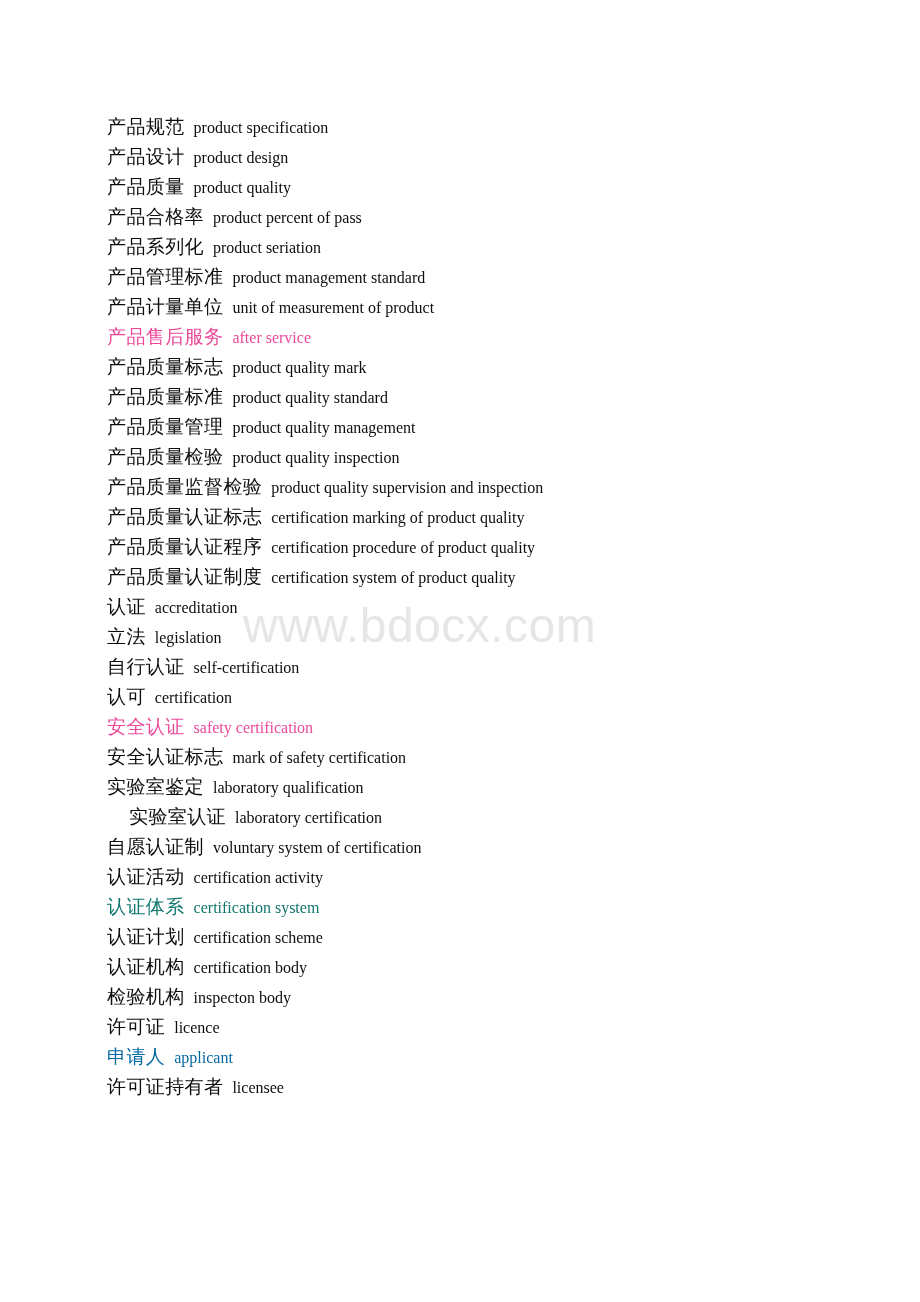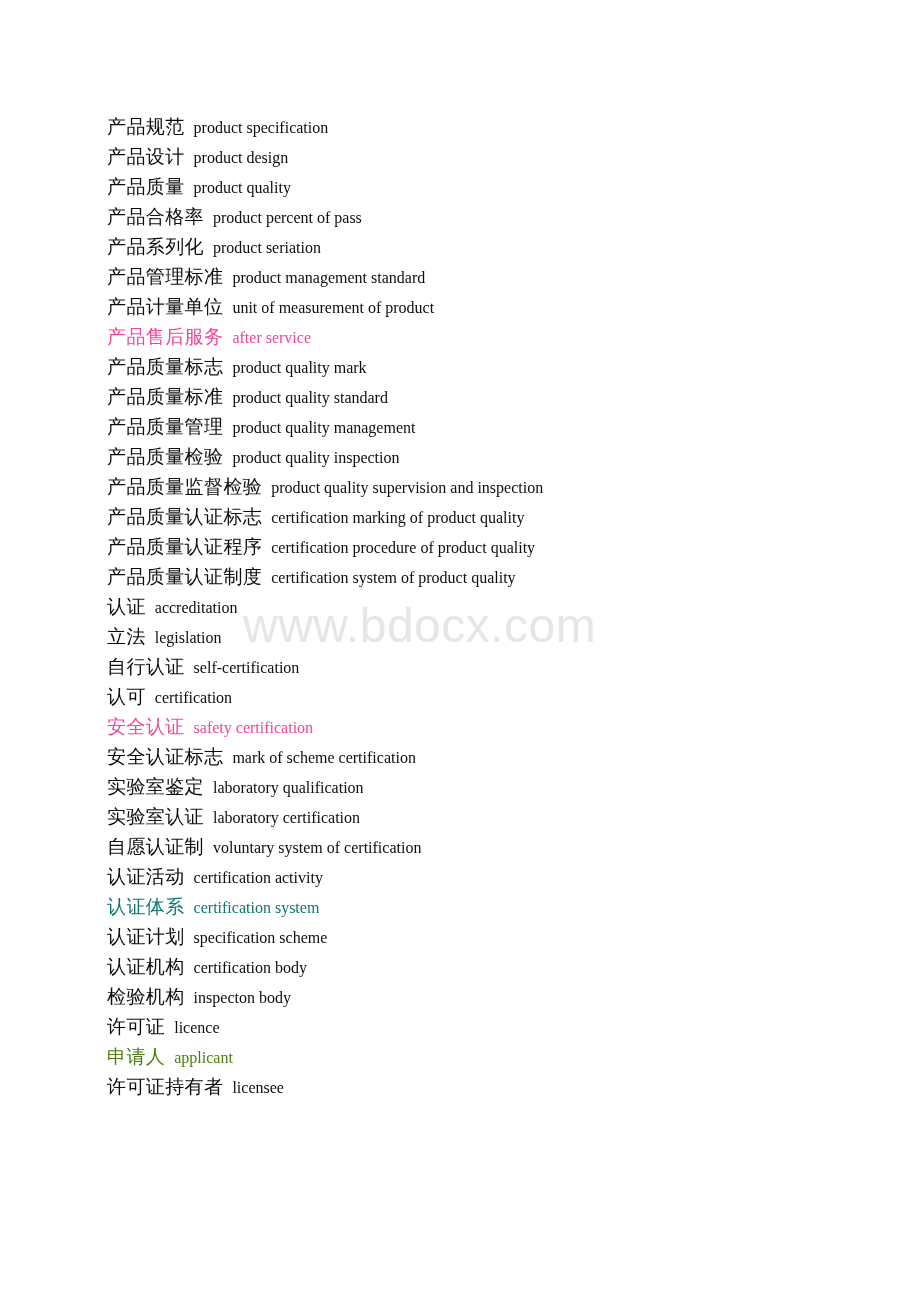--- a/index.html
+++ b/index.html
@@ -87,27 +87,27 @@
       <div class="entry" style="color: rgb(13, 13, 13);"><span class="term-zh">产品质量检验</span><span class="term-en">product quality inspection</span></div>
       <div class="entry" style="color: rgb(13, 13, 13);"><span class="term-zh">产品质量监督检验</span><span class="term-en">product quality supervision and inspection</span></div>
       <div class="entry" style="color: rgb(13, 13, 13);"><span class="term-zh">产品质量认证标志</span><span class="term-en">certification marking of product quality</span></div>
       <div class="entry" style="color: rgb(13, 13, 13);"><span class="term-zh">产品质量认证程序</span><span class="term-en">certification procedure of product quality</span></div>
       <div class="entry" style="color: rgb(13, 13, 13);"><span class="term-zh">产品质量认证制度</span><span class="term-en">certification system of product quality</span></div>
       <div class="entry" style="color: rgb(13, 13, 13);"><span class="term-zh">认证</span><span class="term-en">accreditation</span></div>
       <div class="entry" style="color: rgb(13, 13, 13);"><span class="term-zh">立法</span><span class="term-en">legislation</span></div>
       <div class="entry" style="color: rgb(13, 13, 13);"><span class="term-zh">自行认证</span><span class="term-en">self-certification</span></div>
       <div class="entry" style="color: rgb(13, 13, 13);"><span class="term-zh">认可</span><span class="term-en">certification</span></div>
       <div class="entry" style="color: #ec4899;"><span class="term-zh">安全认证</span><span class="term-en">safety certification</span></div>
-      <div class="entry" style="color: rgb(13, 13, 13);"><span class="term-zh">安全认证标志</span><span class="term-en">mark of scheme certification</span></div>
+      <div class="entry" style="color: rgb(13, 13, 13);"><span class="term-zh">安全认证标志</span><span class="term-en">mark of safety certification</span></div>
       <div class="entry" style="color: rgb(13, 13, 13);"><span class="term-zh">实验室鉴定</span><span class="term-en">laboratory qualification</span></div>
-      <div class="entry" style="color: rgb(13, 13, 13);"><span class="term-zh">实验室认证</span><span class="term-en">laboratory certification</span></div>
+      <div class="entry" style="color: rgb(13, 13, 13); margin-left: 22px;"><span class="term-zh">实验室认证</span><span class="term-en">laboratory certification</span></div>
       <div class="entry" style="color: rgb(13, 13, 13);"><span class="term-zh">自愿认证制</span><span class="term-en">voluntary system of certification</span></div>
       <div class="entry" style="color: rgb(13, 13, 13);"><span class="term-zh">认证活动</span><span class="term-en">certification activity</span></div>
       <div class="entry" style="color: #0f766e;"><span class="term-zh">认证体系</span><span class="term-en">certification system</span></div>
-      <div class="entry" style="color: rgb(13, 13, 13);"><span class="term-zh">认证计划</span><span class="term-en">specification scheme</span></div>
+      <div class="entry" style="color: rgb(13, 13, 13);"><span class="term-zh">认证计划</span><span class="term-en">certification scheme</span></div>
       <div class="entry" style="color: rgb(13, 13, 13);"><span class="term-zh">认证机构</span><span class="term-en">certification body</span></div>
       <div class="entry" style="color: rgb(13, 13, 13);"><span class="term-zh">检验机构</span><span class="term-en">inspecton body</span></div>
       <div class="entry" style="color: rgb(13, 13, 13);"><span class="term-zh">许可证</span><span class="term-en">licence</span></div>
-      <div class="entry" style="color: #4d7c0f;"><span class="term-zh">申请人</span><span class="term-en">applicant</span></div>
+      <div class="entry" style="color: #0369a1;"><span class="term-zh">申请人</span><span class="term-en">applicant</span></div>
       <div class="entry" style="color: rgb(13, 13, 13);"><span class="term-zh">许可证持有者</span><span class="term-en">licensee</span></div>
     </div>
 
 </div>
 
 </body></html>

